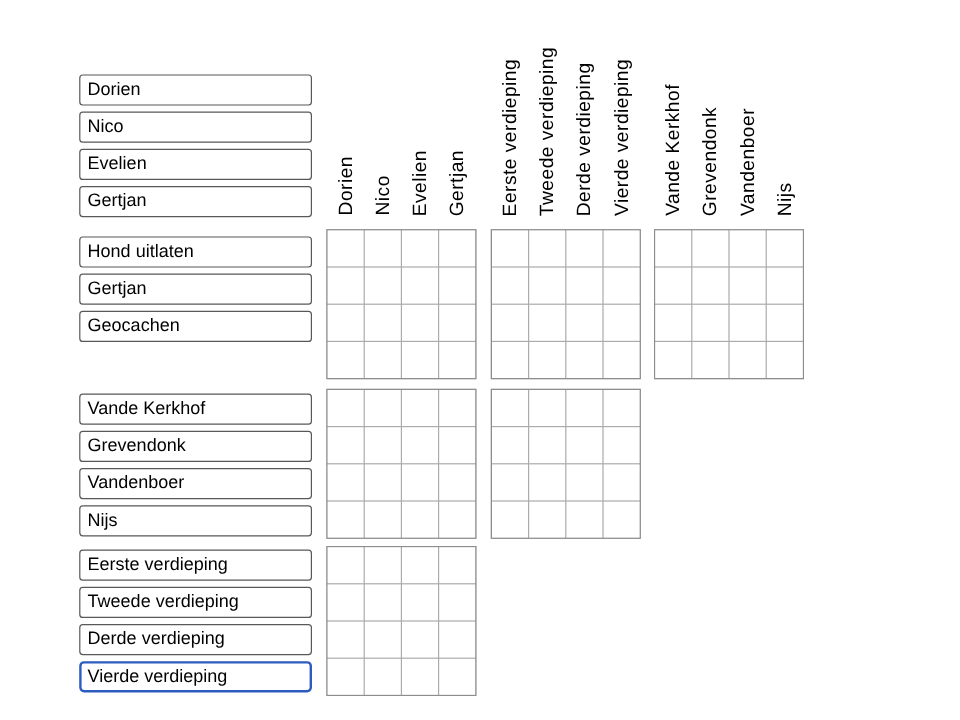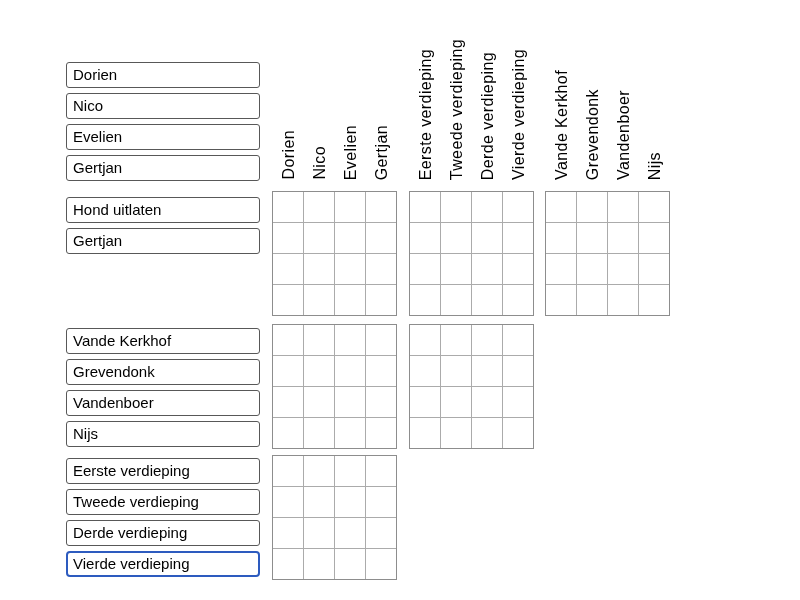--- a/index.html
+++ b/index.html
@@ -90,20 +90,21 @@
   <div class="label-col" style="top:62px;">
     <div class="label-box">Dorien</div>
     <div class="label-box">Nico</div>
     <div class="label-box">Evelien</div>
     <div class="label-box">Gertjan</div>
   </div>
 
   <div class="label-col" style="top:197px;">
     <div class="label-box">Hond uitlaten</div>
     <div class="label-box">Gertjan</div>
+    <div class="label-box">Geocachen</div>
   </div>
 
   <div class="label-col" style="top:328px;">
     <div class="label-box">Vande Kerkhof</div>
     <div class="label-box">Grevendonk</div>
     <div class="label-box">Vandenboer</div>
     <div class="label-box">Nijs</div>
   </div>
 
   <div class="label-col" style="top:458px;">

